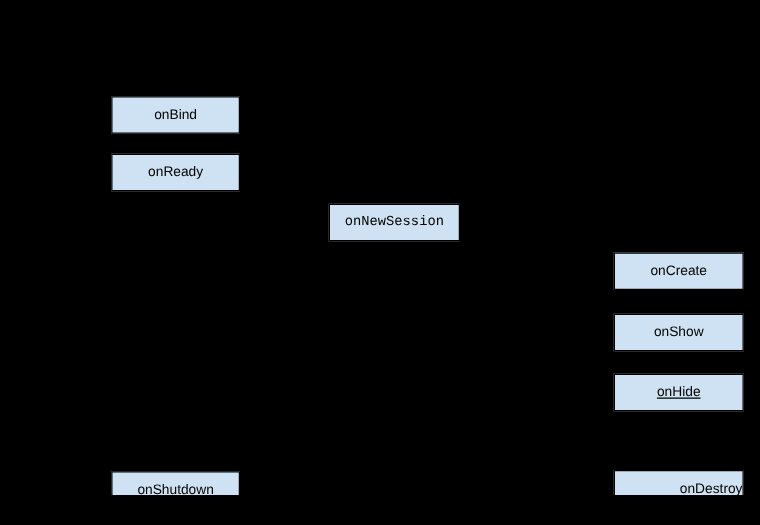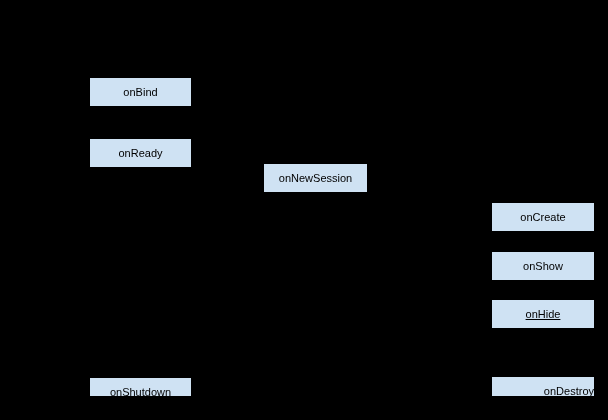--- a/index.html
+++ b/index.html
@@ -28,20 +28,20 @@
     text-align: center;
     white-space: nowrap;
     overflow: hidden;
   }
 </style>
 </head>
 <body>
 
 <div class="canvas">
   <div class="node" style="left:89px;  top:77px;  width:103px;">onBind</div>
-  <div class="node" style="left:89px;  top:138px; width:103px;">onReady</div>
-  <div class="node" style="left:263px; top:163px; width:105px;">onNewSession</div>
+  <div class="node" style="left:89px;  top:123px; width:103px;">onReady</div>
+  <div class="node" style="left:263px; top:163px; width:105px;font-family:Liberation Mono, monospace;">onNewSession</div>
   <div class="node" style="left:491px; top:251px;">onShow</div>
   <div class="node" style="left:491px; top:202px;">onCreate</div>
   <div class="node" style="left:491px; top:299px;text-decoration:underline;">onHide</div>
   <div class="node" style="left:491px; top:376px;text-align:right;">onDestroy</div>
   <div class="node" style="left:89px;  top:377px; width:103px;">onShutdown</div>
 </div>
 
 </body></html>

